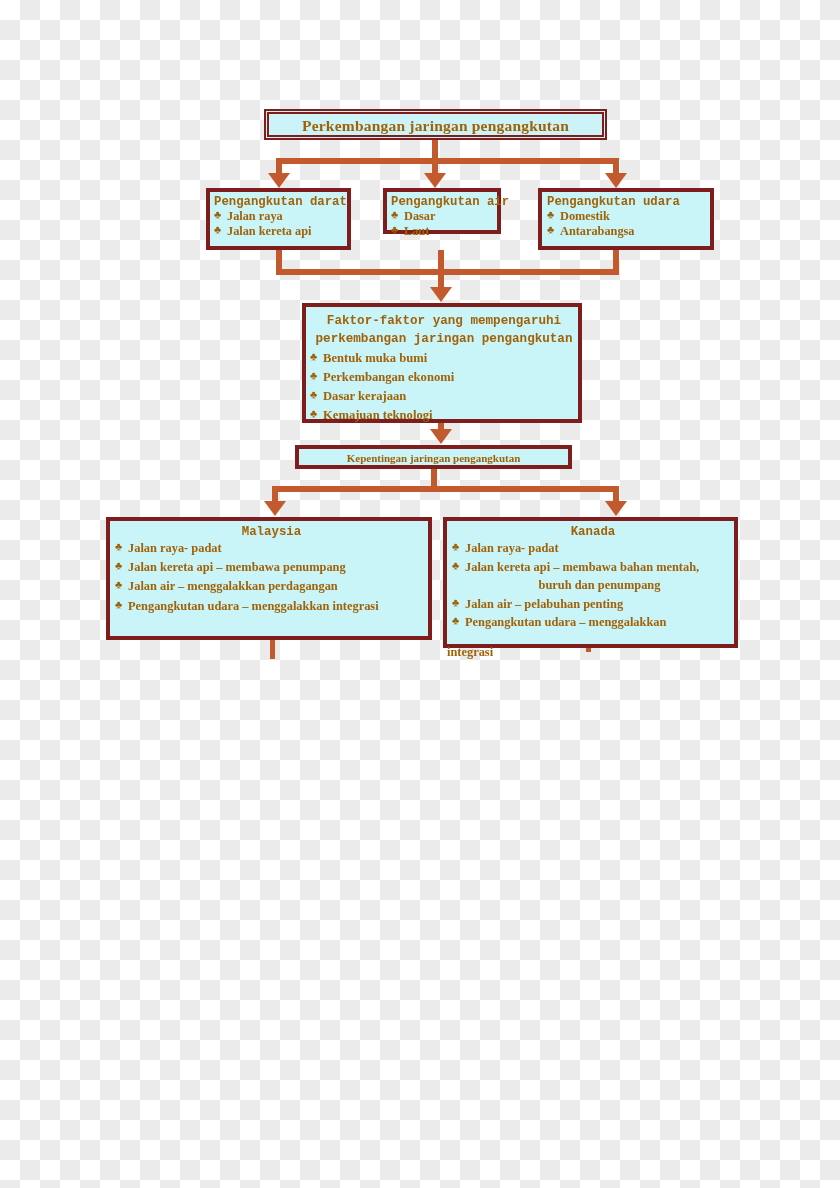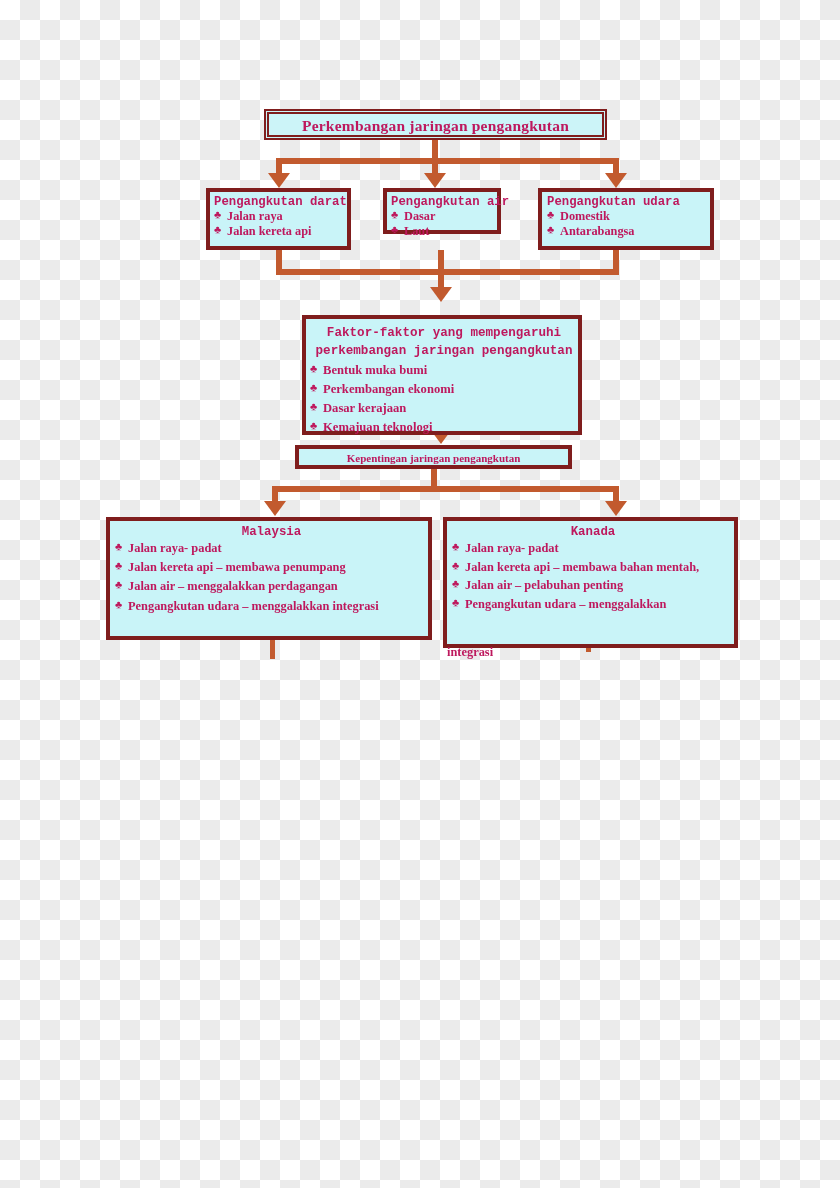--- a/index.html
+++ b/index.html
@@ -25,21 +25,21 @@
     width: 840px;
     height: 1188px;
   }
 
   
   .node {
     position: absolute;
     box-sizing: border-box;
     background: #c9f4f8;
     border: 4px solid #7f1d1d;
-    color: #be185d;
+    color: #a16207;
     font-weight: bold;
     z-index: 4;
   }
   .node.double {
     border-style: double;
     border-width: 5px;
     background: #ccf4f8;
   }
 
   .node .title-line {
@@ -115,21 +115,20 @@
     padding: 3px 0 0 5px;
   }
 
   #box-faktor {
     left: 302px;
     top: 303px;
     width: 280px;
     height: 120px;
     font-size: 12.6px;
     padding: 5px 0 0 4px;
-    margin-top: 12px;
   }
   #box-faktor .hdr { line-height: 1.45; }
   #box-faktor li { line-height: 1.52; }
 
   #box-kepentingan {
     left: 295px;
     top: 445px;
     width: 277px;
     height: 24px;
     font-size: 11px;
@@ -318,20 +317,21 @@
   <div class="node" id="box-kanada">
     <div class="hdr">Kanada</div>
     <ul>
       <li>
         <span class="clb">♣</span>
         <span>Jalan raya- padat</span>
       </li>
       <li>
         <span class="clb">♣</span>
         <span>Jalan kereta api – membawa bahan mentah,</span>
+        <span class="cont">buruh dan penumpang</span>
       </li>
       <li>
         <span class="clb">♣</span>
         <span>Jalan air – pelabuhan penting</span>
       </li>
       <li>
         <span class="clb">♣</span>
         <span>Pengangkutan udara – menggalakkan</span>
       </li>
     </ul>

